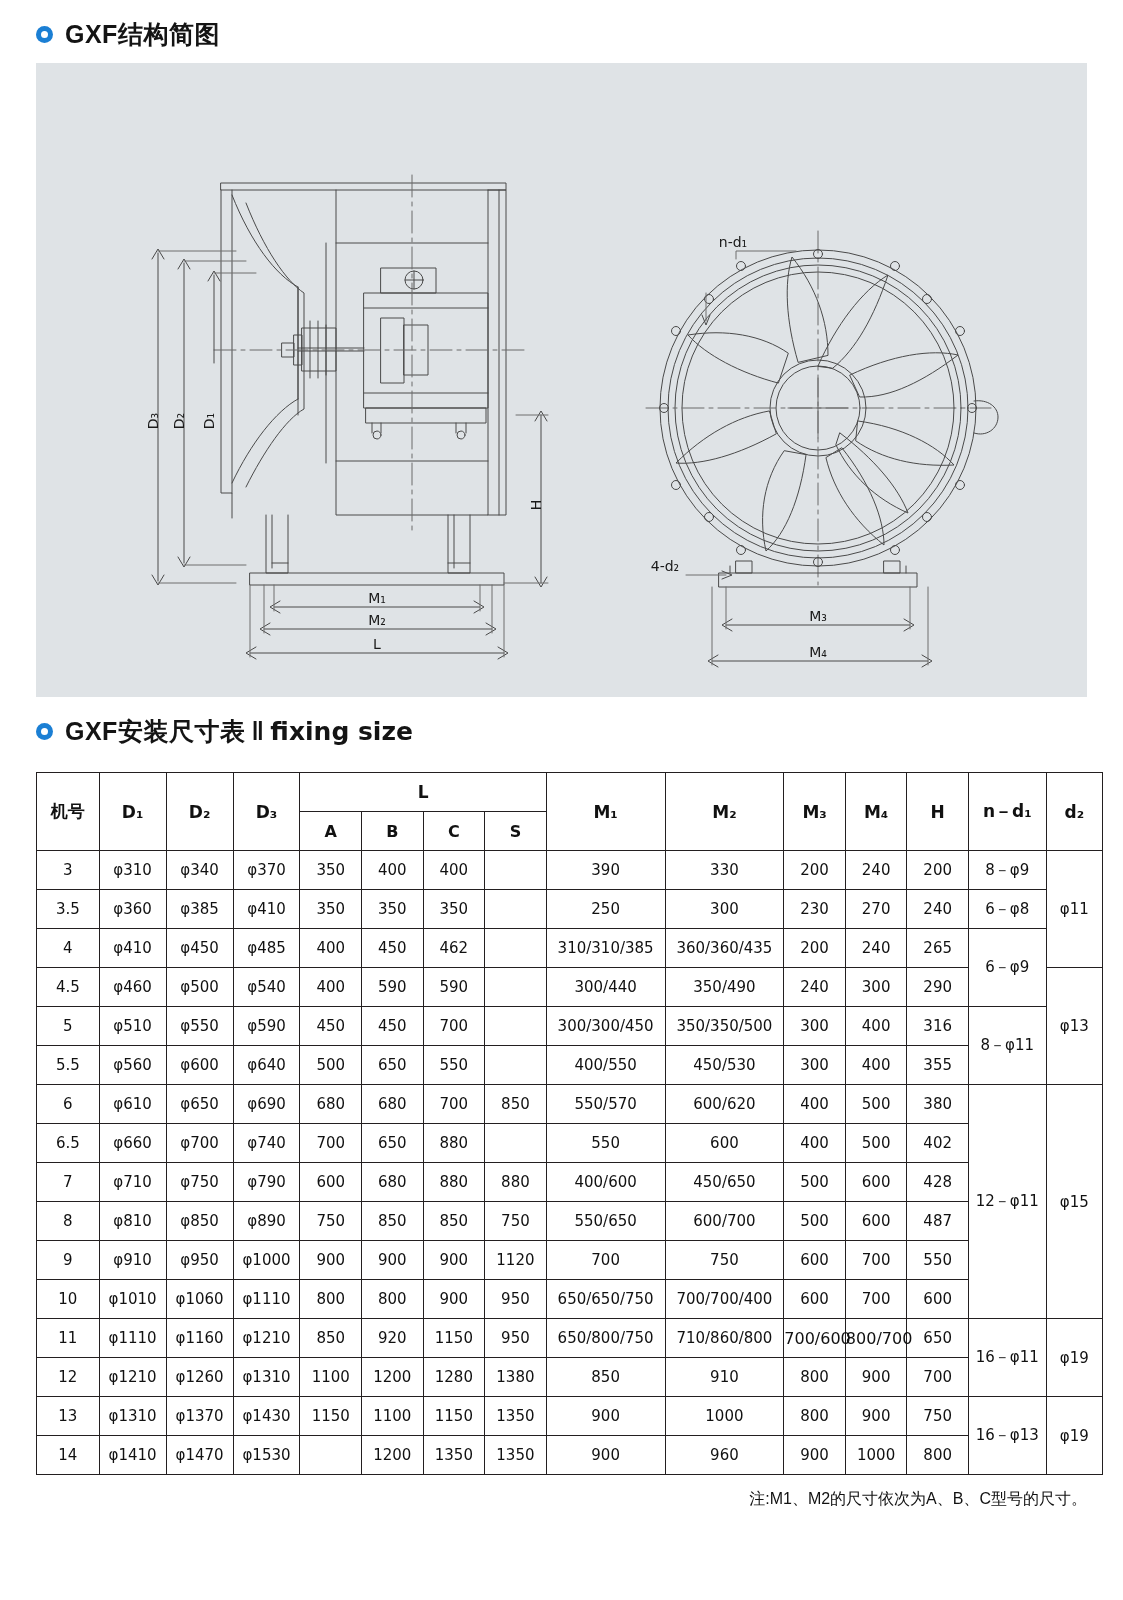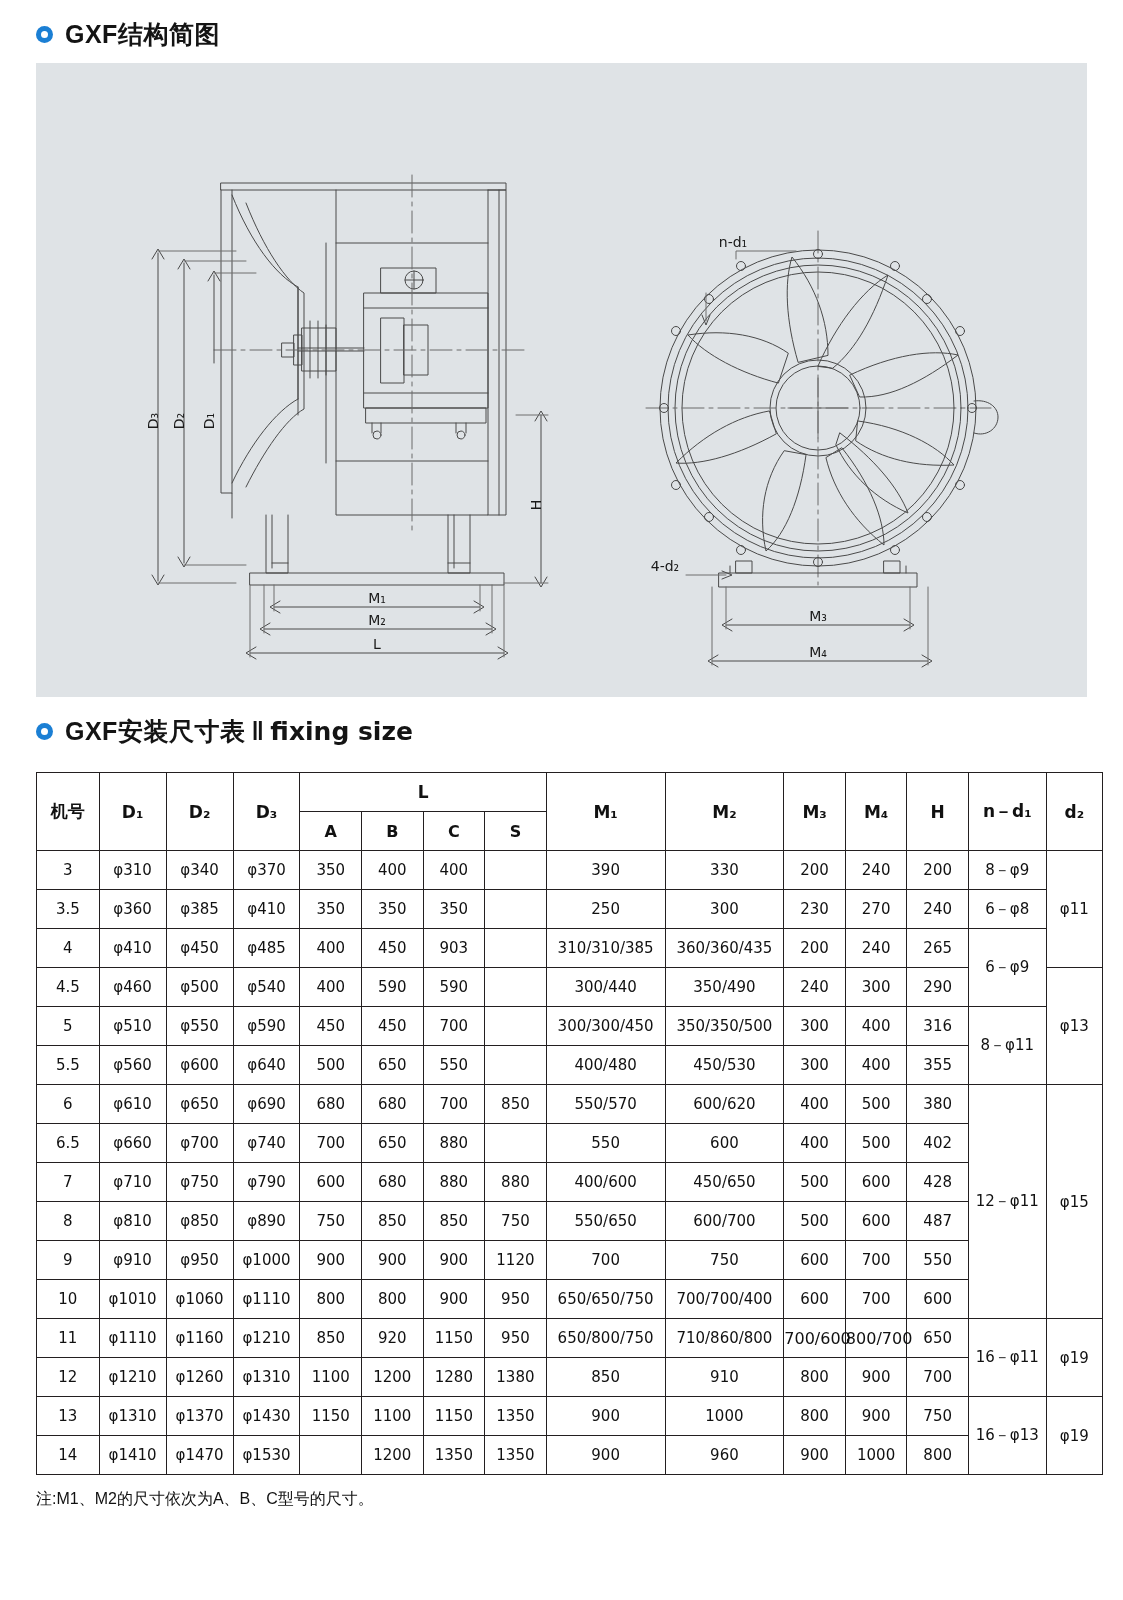--- a/index.html
+++ b/index.html
@@ -87,21 +87,21 @@
   }
   table.fixing th {
     font-weight: bold;
     font-size: 17px;
   }
   table.fixing th.sub { font-size: 16px; }
   td.model, th.model { font-family: "Liberation Sans", sans-serif; }
   td.xsmall { font-size: 16px; }
   .note {
     margin: 14px 0 0 0;
-    text-align: left;
+    text-align: right;
     font-size: 16px;
     color: #111;
   }
 
   
   col.c-model { width: 58px; }
   col.c-d { width: 62px; }
   col.c-l { width: 57px; }
   col.c-m1 { width: 110px; }
   col.c-m2 { width: 110px; }
@@ -384,21 +384,21 @@
             <td>240</td>
             <td rowspan="1">6－φ8</td>
           </tr>
           <tr>
             <td class="model">4</td>
             <td>φ410</td>
             <td>φ450</td>
             <td>φ485</td>
             <td>400</td>
             <td>450</td>
-            <td>903</td>
+            <td>462</td>
             <td></td>
             <td>310/310/385</td>
             <td>360/360/435</td>
             <td>200</td>
             <td>240</td>
             <td>265</td>
             <td rowspan="2">6－φ9</td>
           </tr>
           <tr>
             <td class="model">4.5</td>
@@ -434,21 +434,21 @@
           </tr>
           <tr>
             <td class="model">5.5</td>
             <td>φ560</td>
             <td>φ600</td>
             <td>φ640</td>
             <td>500</td>
             <td>650</td>
             <td>550</td>
             <td></td>
-            <td>400/480</td>
+            <td>400/550</td>
             <td>450/530</td>
             <td>300</td>
             <td>400</td>
             <td>355</td>
           </tr>
           <tr>
             <td class="model">6</td>
             <td>φ610</td>
             <td>φ650</td>
             <td>φ690</td>

